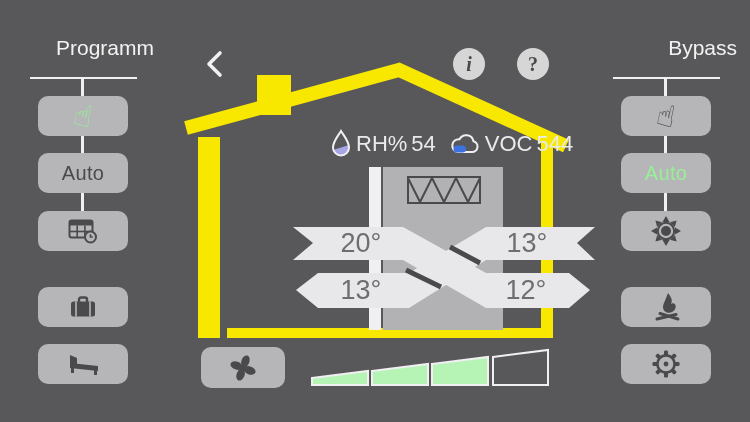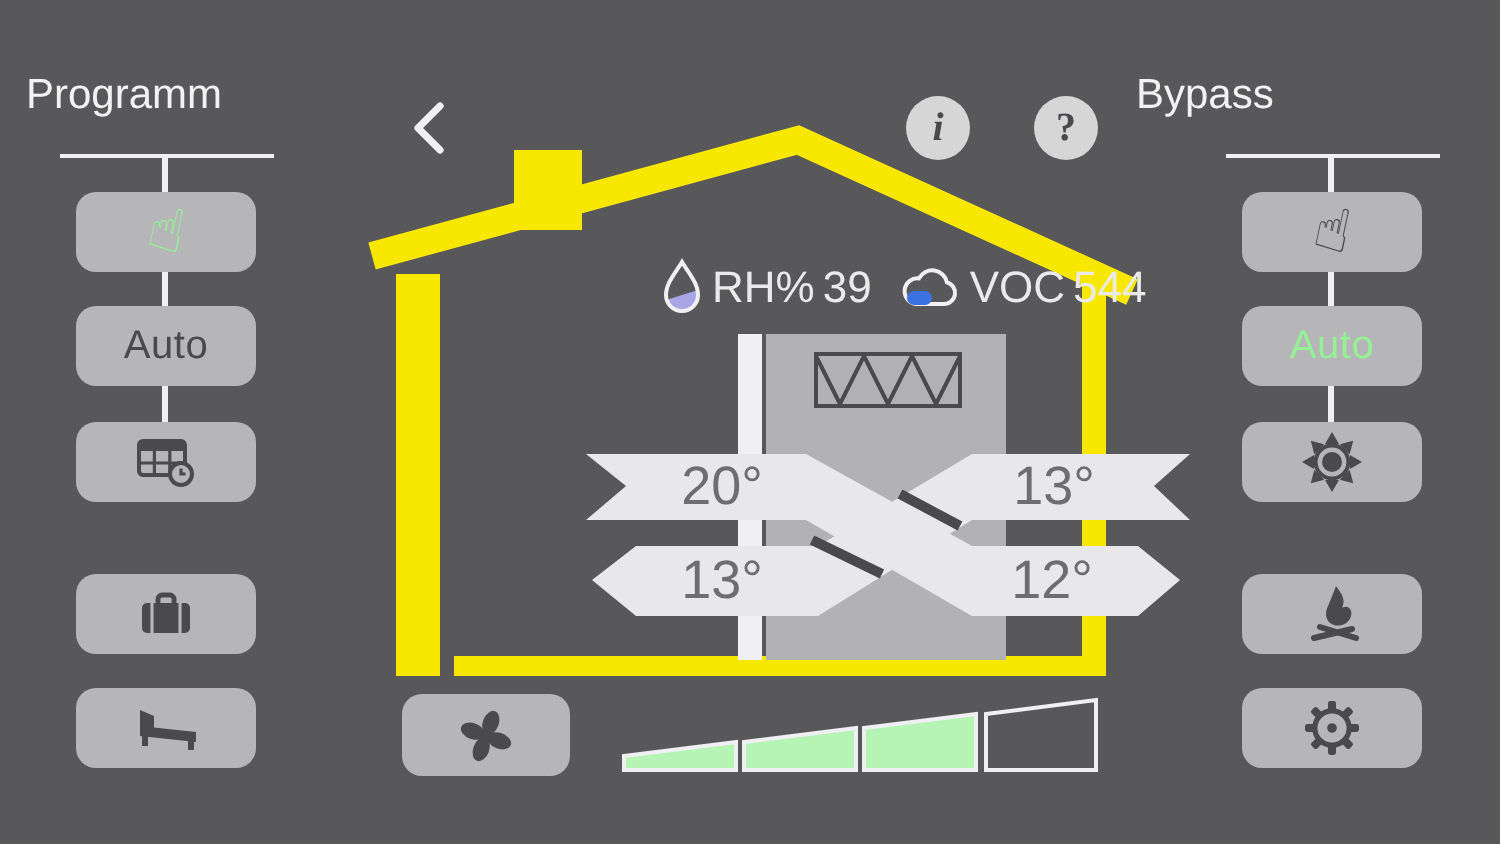--- a/index.html
+++ b/index.html
@@ -1,18 +1,18 @@
 <!DOCTYPE html>
 <html><head>
 <meta charset="utf-8">
 <style>
   html,body{margin:0;padding:0;background:#3a3a3c;}
   #stage{position:relative;width:750px;height:422px;background:#58585a;overflow:hidden;
          font-family:"Liberation Sans",sans-serif;-webkit-user-select:none;user-select:none;}
-  .col-title{position:absolute;width:141px;text-align:left;color:#f2f2f2;font-size:21px;}
+  .col-title{position:absolute;width:141px;text-align:right;color:#f2f2f2;font-size:21px;}
   .underline{position:absolute;height:2px;background:#f0f0f2;}
   .connector{position:absolute;width:3px;background:#f0f0f2;}
   .btn{position:absolute;width:90px;height:40px;background:#b6b6b8;border-radius:10px;
        display:flex;align-items:center;justify-content:center;color:#4a4a4c;cursor:pointer;}
   .btn .label{font-size:20px;font-weight:normal;letter-spacing:.3px;}
   .btn .label.green{color:#96f096;}
   .hand{font-family:"DejaVu Sans",sans-serif;font-size:30px;line-height:1;transform:rotate(12deg);}
   .hand.green{color:#96f096;}
   .circle-btn{position:absolute;width:32px;height:32px;border-radius:50%;background:#d6d6d7;
        display:flex;align-items:center;justify-content:center;cursor:pointer;
@@ -95,21 +95,21 @@
     <svg width="36" height="24" viewBox="0 0 36 24">
       <g fill="#4a4a4c">
         <polygon points="5,3 12,6 12,15 5,12"></polygon>
         <polygon points="5,11 33,14 33,19 5,16"></polygon>
         <rect x="6" y="15" width="3" height="6"></rect>
         <rect x="29" y="18" width="3" height="5"></rect>
       </g>
     </svg>
   </div>
 
-  <div class="col-title" style="left:568px;top:36px;">Bypass</div>
+  <div class="col-title" style="left:596px;top:36px;">Bypass</div>
   <div class="underline" style="left:613px;top:77px;width:107px;"></div>
   <div class="connector" style="left:664px;top:77px;height:155px;"></div>
 
   <div class="btn" style="left:621px;top:96px;">
     <span class="hand">☝</span>
   </div>
   <div class="btn" style="left:621px;top:153px;">
     <span class="label green">Auto</span>
   </div>
   <div class="btn" style="left:621px;top:211px;">
@@ -170,21 +170,21 @@
     <svg width="22" height="30" viewBox="0 0 22 30">
       <defs>
           <clipPath id="dropclip">
         <path d="M11,2 C14,7 19,12.5 19,18.5 a8,8 0 0 1 -16,0 C3,12.5 8,7 11,2 Z"></path>
       </clipPath>
         </defs>
       <polygon points="0,22 22,15 22,30 0,30" fill="#a8a5e6" clip-path="url(#dropclip)"></polygon>
       <path d="M11,2 C14,7 19,12.5 19,18.5 a8,8 0 0 1 -16,0 C3,12.5 8,7 11,2 Z" fill="none" stroke="#f0f0f2" stroke-width="2"></path>
     </svg>
     <span>RH%</span>
-    <span>39</span>
+    <span>54</span>
     <svg class="sp" width="32" height="22" viewBox="0 0 32 22">
       <path d="M9,19 h14 a5.5,5.5 0 0 0 1.5,-10.8 A7.5,7.5 0 0 0 10.5,6.2 A6.4,6.4 0 0 0 9,19 Z" fill="none" stroke="#f0f0f2" stroke-width="2"></path>
       <rect x="4.5" y="12.5" width="12.5" height="7" rx="3.5" fill="#3b72e0"></rect>
     </svg>
     <span>VOC</span>
     <span>544</span>
   </div>
 
   <div class="btn" id="fan-btn">
     <svg width="28" height="28" viewBox="0 0 28 28">

